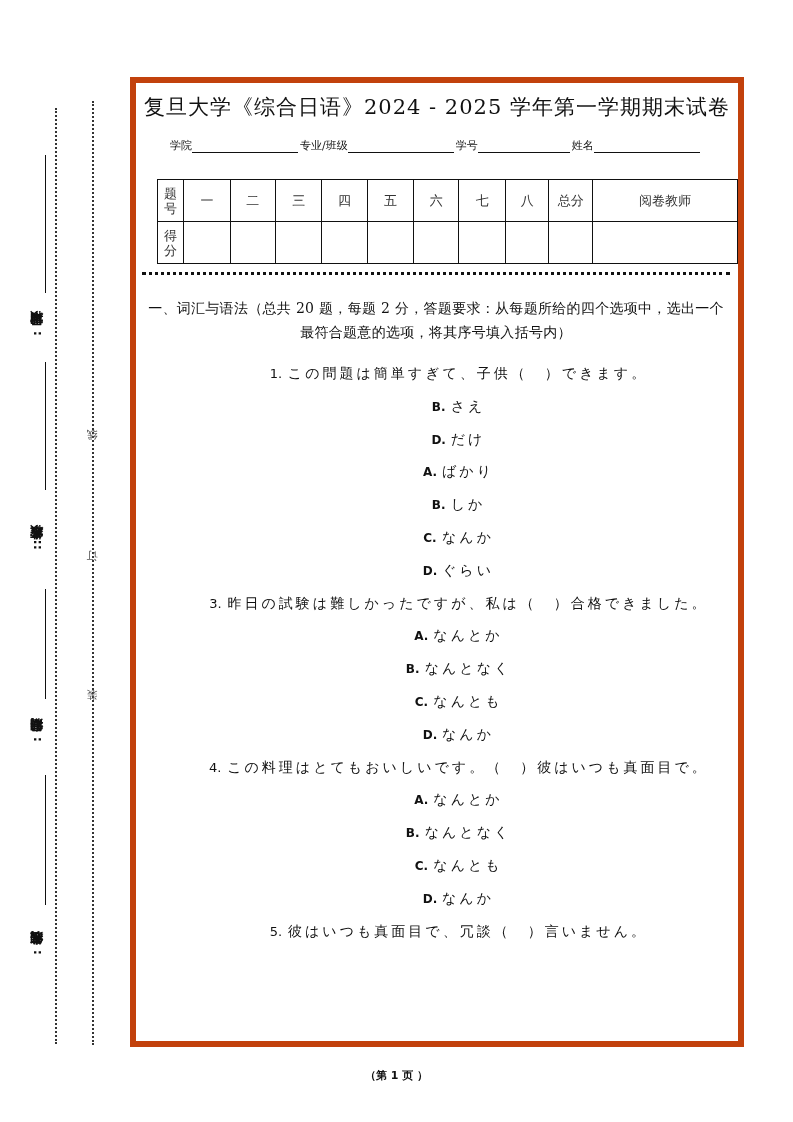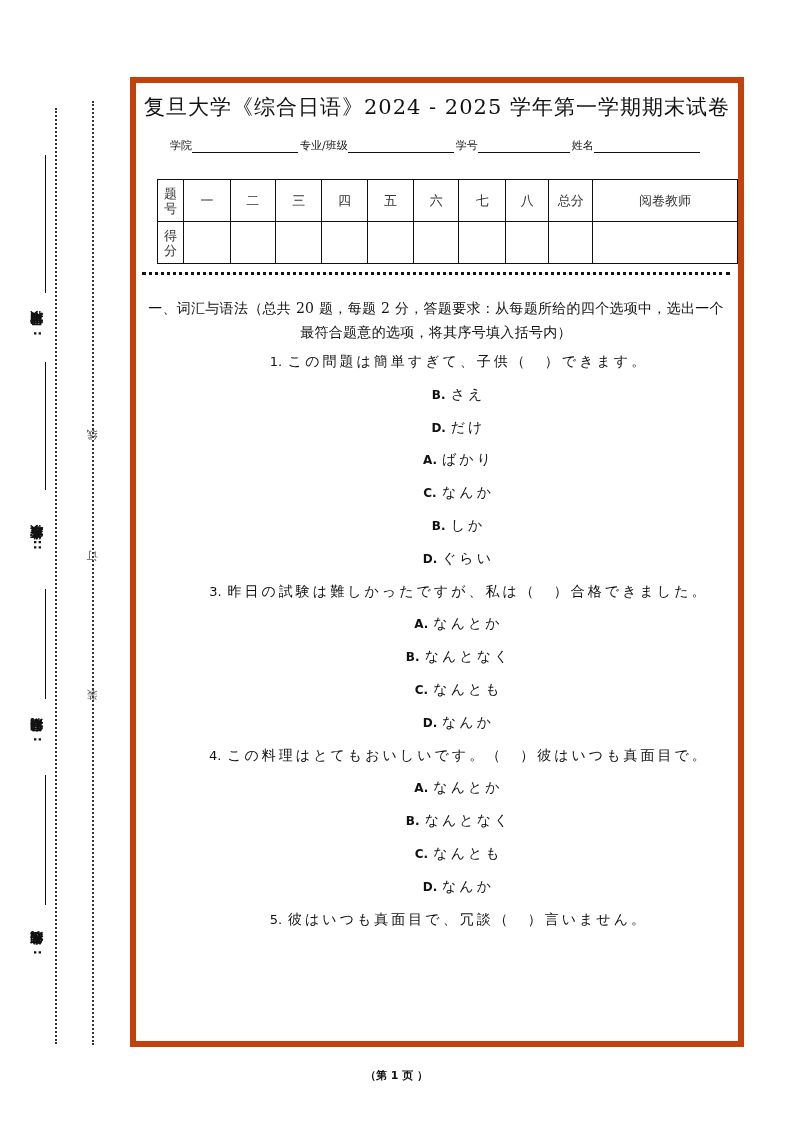--- a/index.html
+++ b/index.html
@@ -29,21 +29,21 @@
   table.score { position: absolute; left: 21px; top: 96px; border-collapse: collapse;
                 font-size: 13px; color: #333; }
   table.score td { border: 1px solid #111; text-align: center; vertical-align: middle; padding: 0;
                    height: 41px; }
   table.score td.rowhead { width: 27px; line-height: 15px; font-size: 13px; }
   .thickdots { position: absolute; left: 6px; width: 588px; top: 189px; height: 0;
                border-top: 3px dotted #111; }
 
   .content { position: absolute; left: 6px; top: 213px; right: 8px; font-size: 14px; text-align: center; }
   .section-head { line-height: 24px; margin: 0 0 6px 0; font-size: 14px; letter-spacing: 0.3px; }
-  .line { height: 32.8px; line-height: 22px; white-space: nowrap; font-size: 14px; margin-left: 40px; }
+  .line { height: 32.8px; line-height: 47px; white-space: nowrap; font-size: 14px; margin-left: 40px; }
   .num { font-family: "DejaVu Sans", sans-serif; font-size: 13px; display: inline-block; width: 24px; }
   .opt { font-family: "DejaVu Sans", sans-serif; font-weight: bold; font-size: 12px; display: inline-block; width: 24px; }
   .txt { letter-spacing: 3px; }
 
   .footer { position: absolute; left: 0; right: 0; top: 1068px; text-align: center;
             font-family: "DejaVu Sans", sans-serif; font-weight: bold; font-size: 11px; }
 </style>
 </head>
 <body>
 
@@ -111,22 +111,22 @@
   <div class="thickdots"></div>
 
   <div class="content">
     <div class="section-head">一、词汇与语法（总共 20 题，每题 2 分，答题要求：从每题所给的四个选项中，选出一个最符合题意的选项，将其序号填入括号内）</div>
 
     <div id="questions">
         <div class="line"><span class="num">1.</span><span class="txt">この問題は簡単すぎて、子供（　）できます。</span></div>
         <div class="line"><span class="opt">B.</span><span class="txt">さえ</span></div>
         <div class="line"><span class="opt">D.</span><span class="txt">だけ</span></div>
         <div class="line"><span class="opt">A.</span><span class="txt">ばかり</span></div>
+        <div class="line"><span class="opt">B.</span><span class="txt">しか</span></div>
         <div class="line"><span class="opt">C.</span><span class="txt">なんか</span></div>
-        <div class="line"><span class="opt">B.</span><span class="txt">しか</span></div>
         <div class="line"><span class="opt">D.</span><span class="txt">ぐらい</span></div>
         <div class="line"><span class="num">3.</span><span class="txt">昨日の試験は難しかったですが、私は（　）合格できました。</span></div>
         <div class="line"><span class="opt">A.</span><span class="txt">なんとか</span></div>
         <div class="line"><span class="opt">B.</span><span class="txt">なんとなく</span></div>
         <div class="line"><span class="opt">C.</span><span class="txt">なんとも</span></div>
         <div class="line"><span class="opt">D.</span><span class="txt">なんか</span></div>
         <div class="line"><span class="num">4.</span><span class="txt">この料理はとてもおいしいです。（　）彼はいつも真面目で。</span></div>
         <div class="line"><span class="opt">A.</span><span class="txt">なんとか</span></div>
         <div class="line"><span class="opt">B.</span><span class="txt">なんとなく</span></div>
         <div class="line"><span class="opt">C.</span><span class="txt">なんとも</span></div>

